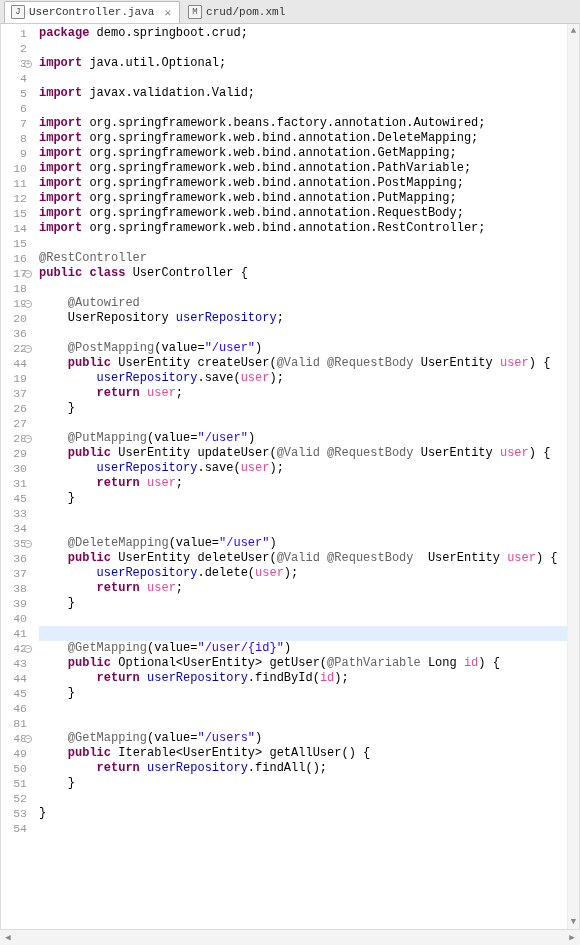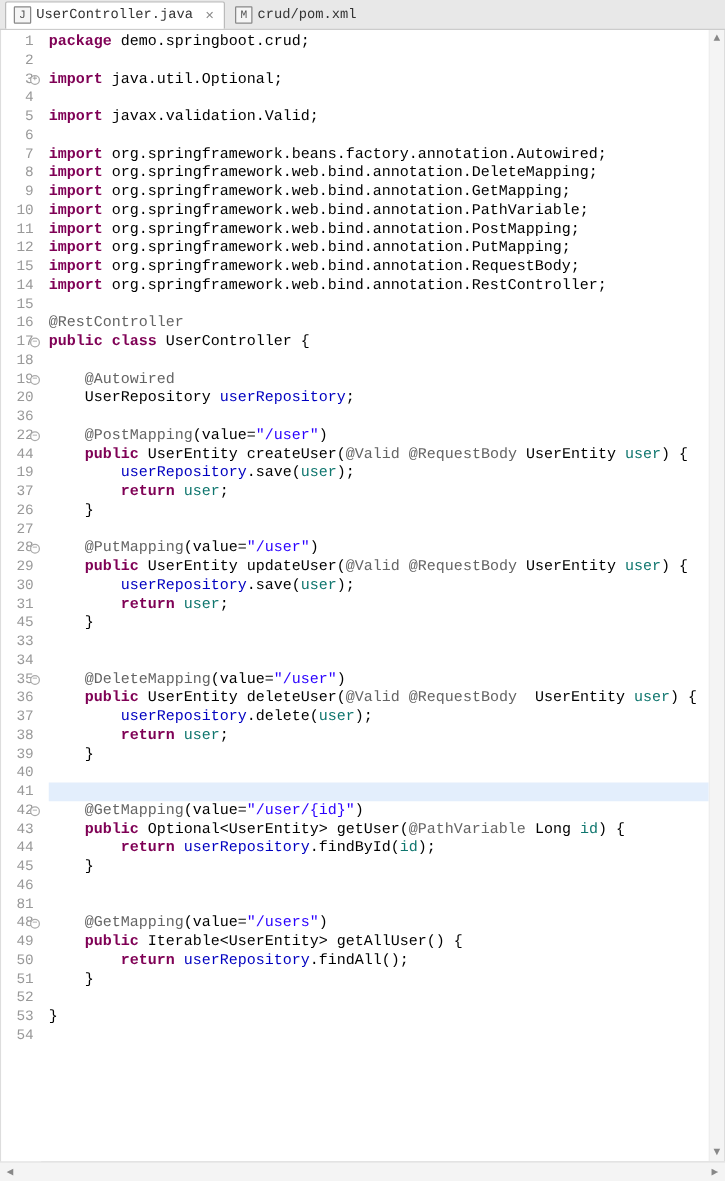--- a/index.html
+++ b/index.html
@@ -104,21 +104,21 @@
       white-space: pre;
       overflow: hidden;
       position: relative;
     }
     .code-line { height: 15px; }
     .code-line.highlight { background: #e3eefc; }
     .kw { color: #7f0055; font-weight: bold; }
     .str { color: #2a00ff; }
     .field { color: #0000c0; }
     .ann { color: #646464; }
-    .param { color: #0f766e; }
+    .param { color: #ec4899; }
     .plain { color: #000; }
     .hscroll {
       height: 16px;
       background: #f4f4f4;
       display: flex;
       align-items: center;
       border-top: 1px solid #ddd;
     }
     .hscroll .arrow {
       width: 16px;

